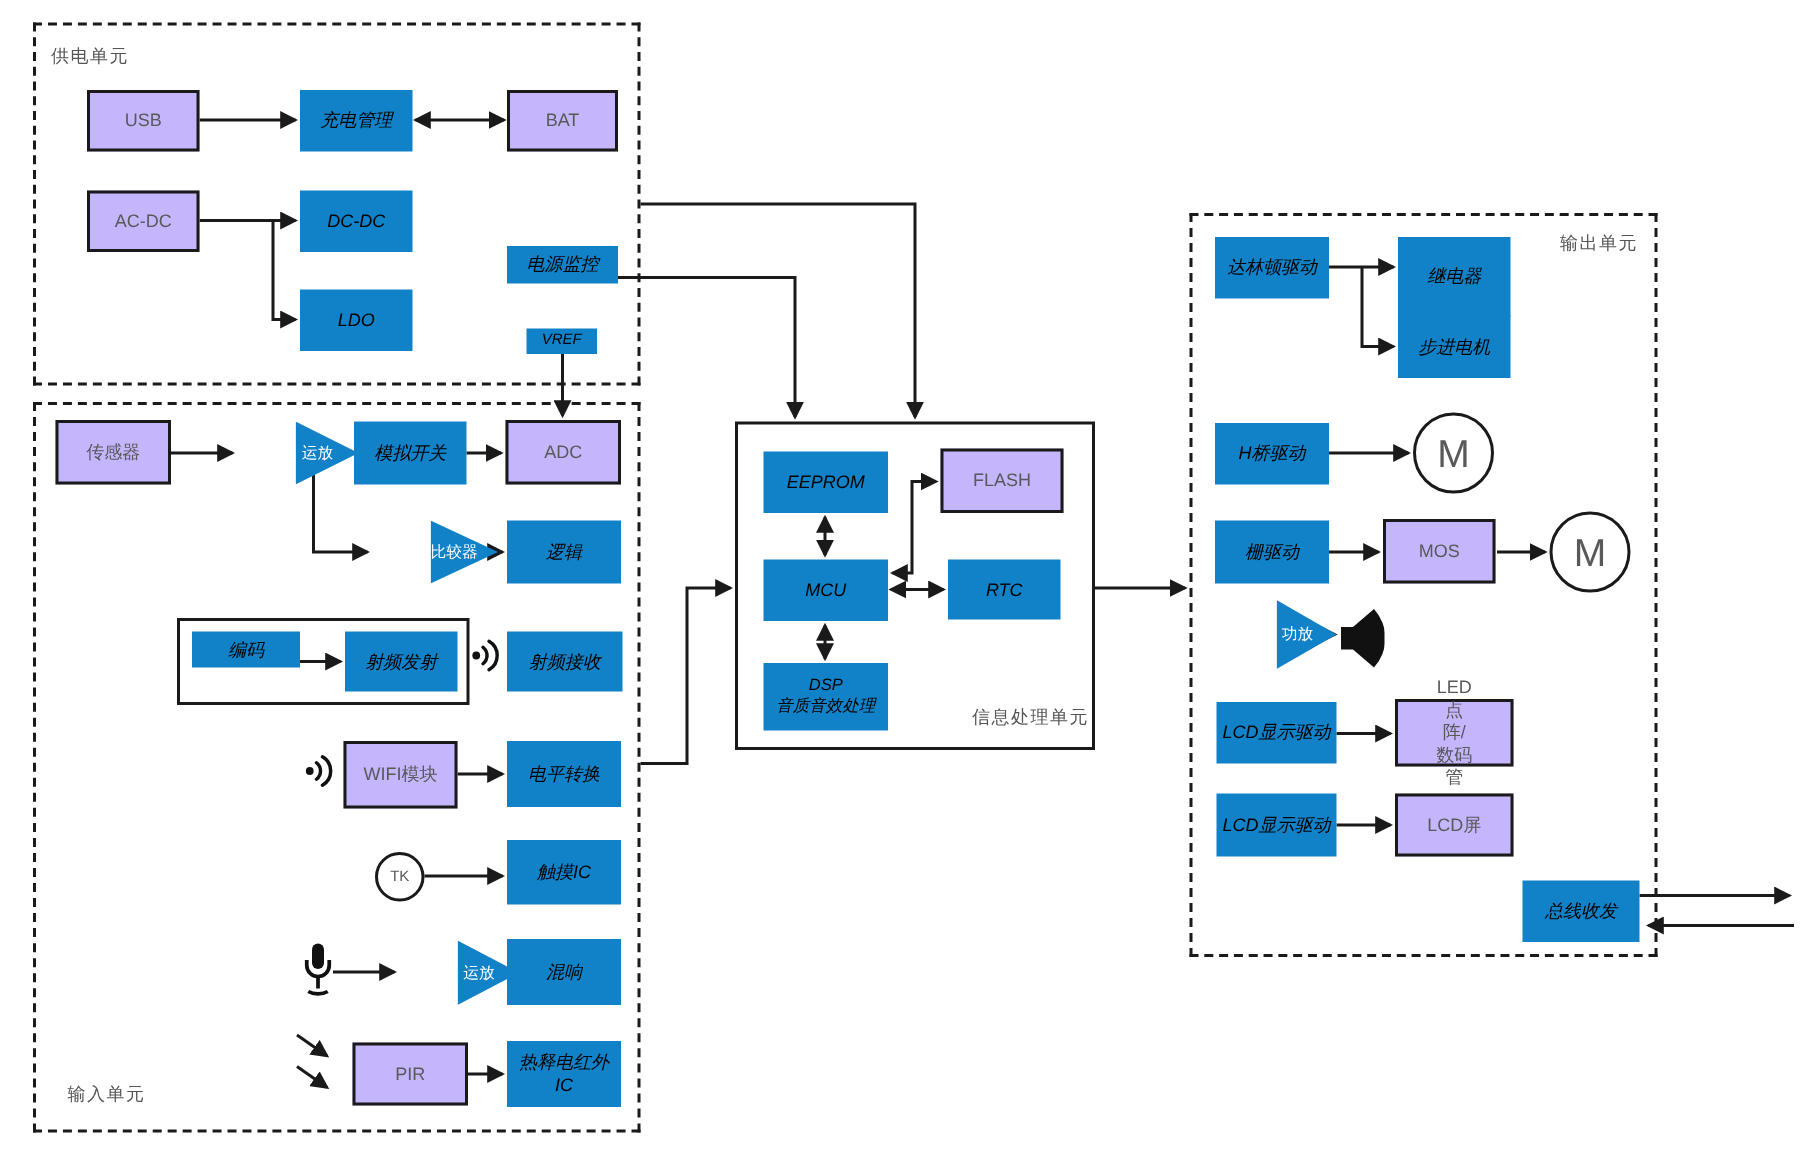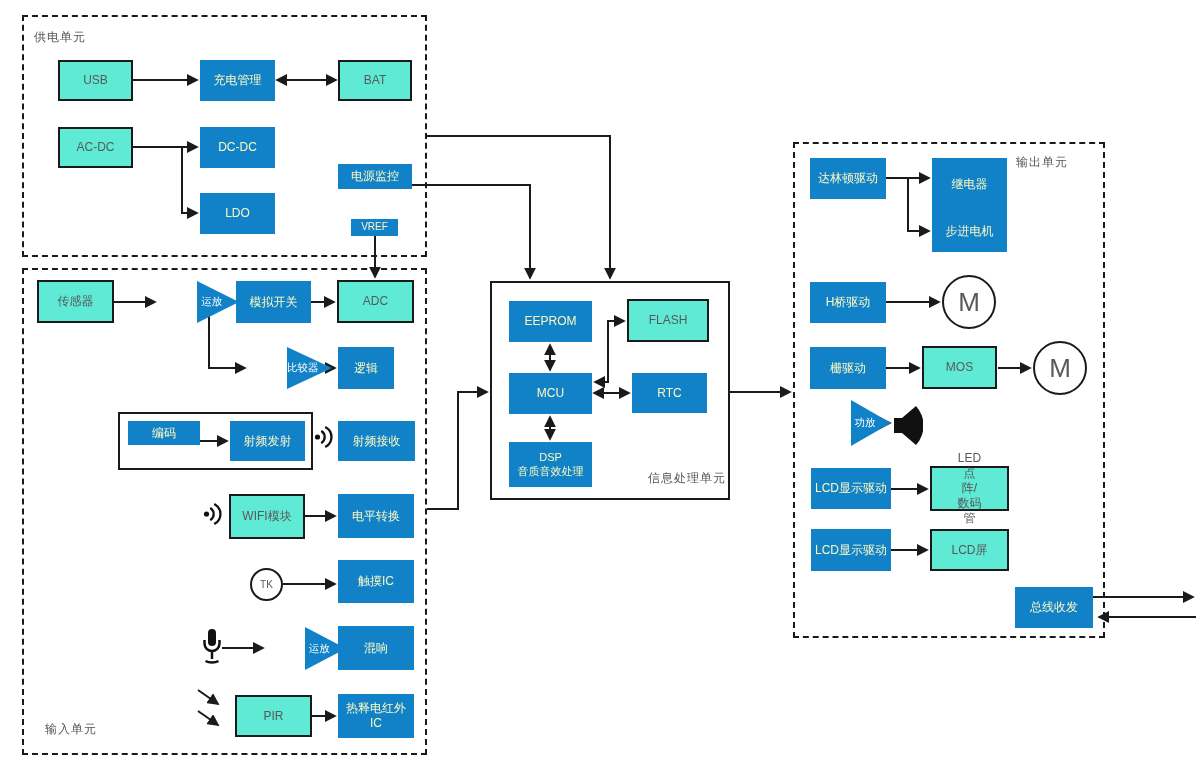--- a/index.html
+++ b/index.html
@@ -7,22 +7,22 @@
     position:relative;width:1204px;height:777px;background:#fff;overflow:hidden;
     font-family:"Liberation Sans","DejaVu Sans",sans-serif;
     --accent:#1182c8; --line:#1a1a1a; --muted:#595959;
   }
   #wires{position:absolute;left:0;top:0;width:1204px;height:777px;z-index:1;}
   .group{position:absolute;border:2px dashed var(--line);box-sizing:border-box;z-index:0;background:transparent;}
   .group.solid{border-style:solid;z-index:1;}
   .glabel{position:absolute;font-size:12px;color:#555;z-index:3;white-space:nowrap;letter-spacing:1px;}
   .box{position:absolute;display:flex;flex-direction:column;align-items:center;justify-content:center;
        text-align:center;font-size:12px;line-height:1.25;box-sizing:border-box;z-index:2;}
-  .white{background:#5eead4;border:2px solid var(--line);color:var(--muted);}
-  .blue{background:var(--accent);color:#fef9c3;}
+  .white{background:#c4b5fd;border:2px solid var(--line);color:var(--muted);}
+  .blue{background:var(--accent);color:#000000;font-style:italic;}
   .circle{position:absolute;border-radius:50%;background:#fff;border:2px solid var(--line);
           display:flex;align-items:center;justify-content:center;color:var(--muted);box-sizing:border-box;z-index:2;}
   .tri{position:absolute;background:var(--accent);clip-path:polygon(0 0,100% 50%,0 100%);z-index:2;
        display:flex;align-items:center;margin-left:39px;}
   .tri span{display:block;width:70%;text-align:center;color:#fff;font-size:10.5px;}
   .icon{position:absolute;z-index:2;}
   .mlabel{font-size:26px;}
   .tklabel{font-size:10px;}
   .small{font-size:10px;}
 </style>
@@ -86,41 +86,41 @@
 
   <div class="group" style="left:22px;top:15px;width:405px;height:242px"></div>
   <div class="group" style="left:22px;top:268px;width:405px;height:487px"></div>
   <div class="group solid" style="left:490px;top:281px;width:240px;height:219px"></div>
   <div class="group" style="left:793px;top:142px;width:312px;height:496px"></div>
   <div class="group solid" style="left:118px;top:412px;width:195px;height:58px"></div>
 
   <div class="glabel" style="left:34px;top:29px">供电单元</div>
   <div class="glabel" style="left:45px;top:721px">输入单元</div>
   <div class="glabel" style="left:648px;top:470px">信息处理单元</div>
-  <div class="glabel" style="left:1016px;top:154px">输出单元</div>
+  <div class="glabel" style="left:1040px;top:154px">输出单元</div>
 
   <div class="box white" style="left:58px;top:60px;width:75px;height:41px">USB</div>
   <div class="box blue" style="left:200px;top:60px;width:75px;height:41px">充电管理</div>
   <div class="box white" style="left:338px;top:60px;width:74px;height:41px">BAT</div>
   <div class="box white" style="left:58px;top:127px;width:75px;height:41px">AC-DC</div>
   <div class="box blue" style="left:200px;top:127px;width:75px;height:41px">DC-DC</div>
   <div class="box blue" style="left:200px;top:193px;width:75px;height:41px">LDO</div>
   <div class="box blue" style="left:338px;top:164px;width:74px;height:25px">电源监控</div>
   <div class="box blue small" style="left:351px;top:219px;width:47px;height:17px">VREF</div>
 
   <div class="box white" style="left:37px;top:280px;width:77px;height:43px">传感器</div>
   <div class="tri" style="left:158px;top:281px;width:42px;height:42px">
       <span>运放</span>
     </div>
   <div class="box blue" style="left:236px;top:281px;width:75px;height:42px">模拟开关</div>
   <div class="box white" style="left:337px;top:280px;width:77px;height:43px">ADC</div>
   <div class="tri" style="left:248px;top:347px;width:45px;height:42px">
       <span>比较器</span>
     </div>
-  <div class="box blue" style="left:338px;top:347px;width:56px;height:42px">逻辑</div>
+  <div class="box blue" style="left:338px;top:347px;width:76px;height:42px">逻辑</div>
   <div class="box blue" style="left:128px;top:421px;width:72px;height:24px">编码</div>
   <div class="box blue" style="left:230px;top:421px;width:75px;height:40px">射频发射</div>
   <div class="box blue" style="left:338px;top:421px;width:77px;height:40px">射频接收</div>
   <div class="box white" style="left:229px;top:494px;width:76px;height:45px">WIFI模块</div>
   <div class="box blue" style="left:338px;top:494px;width:76px;height:44px">电平转换</div>
   <div class="circle tklabel" style="left:250px;top:568px;width:33px;height:33px">TK</div>
   <div class="box blue" style="left:338px;top:560px;width:76px;height:43px">触摸IC</div>
   <div class="tri" style="left:266px;top:627px;width:41px;height:43px">
       <span>运放</span>
     </div>

